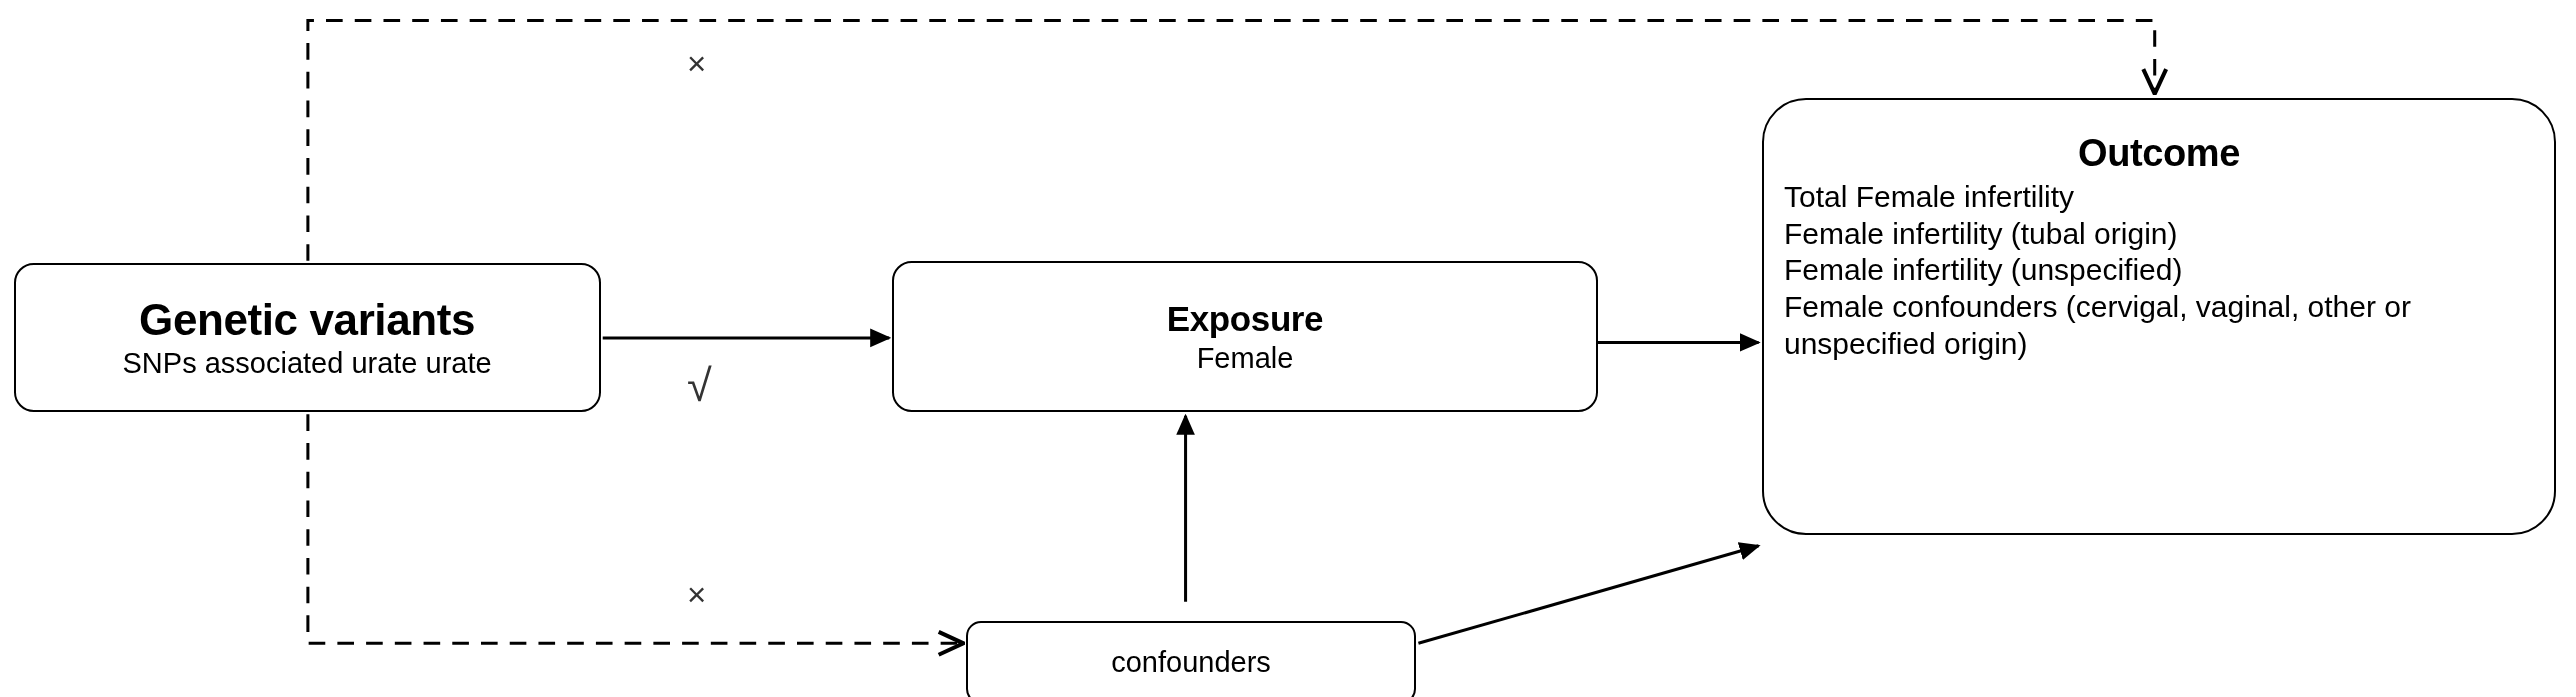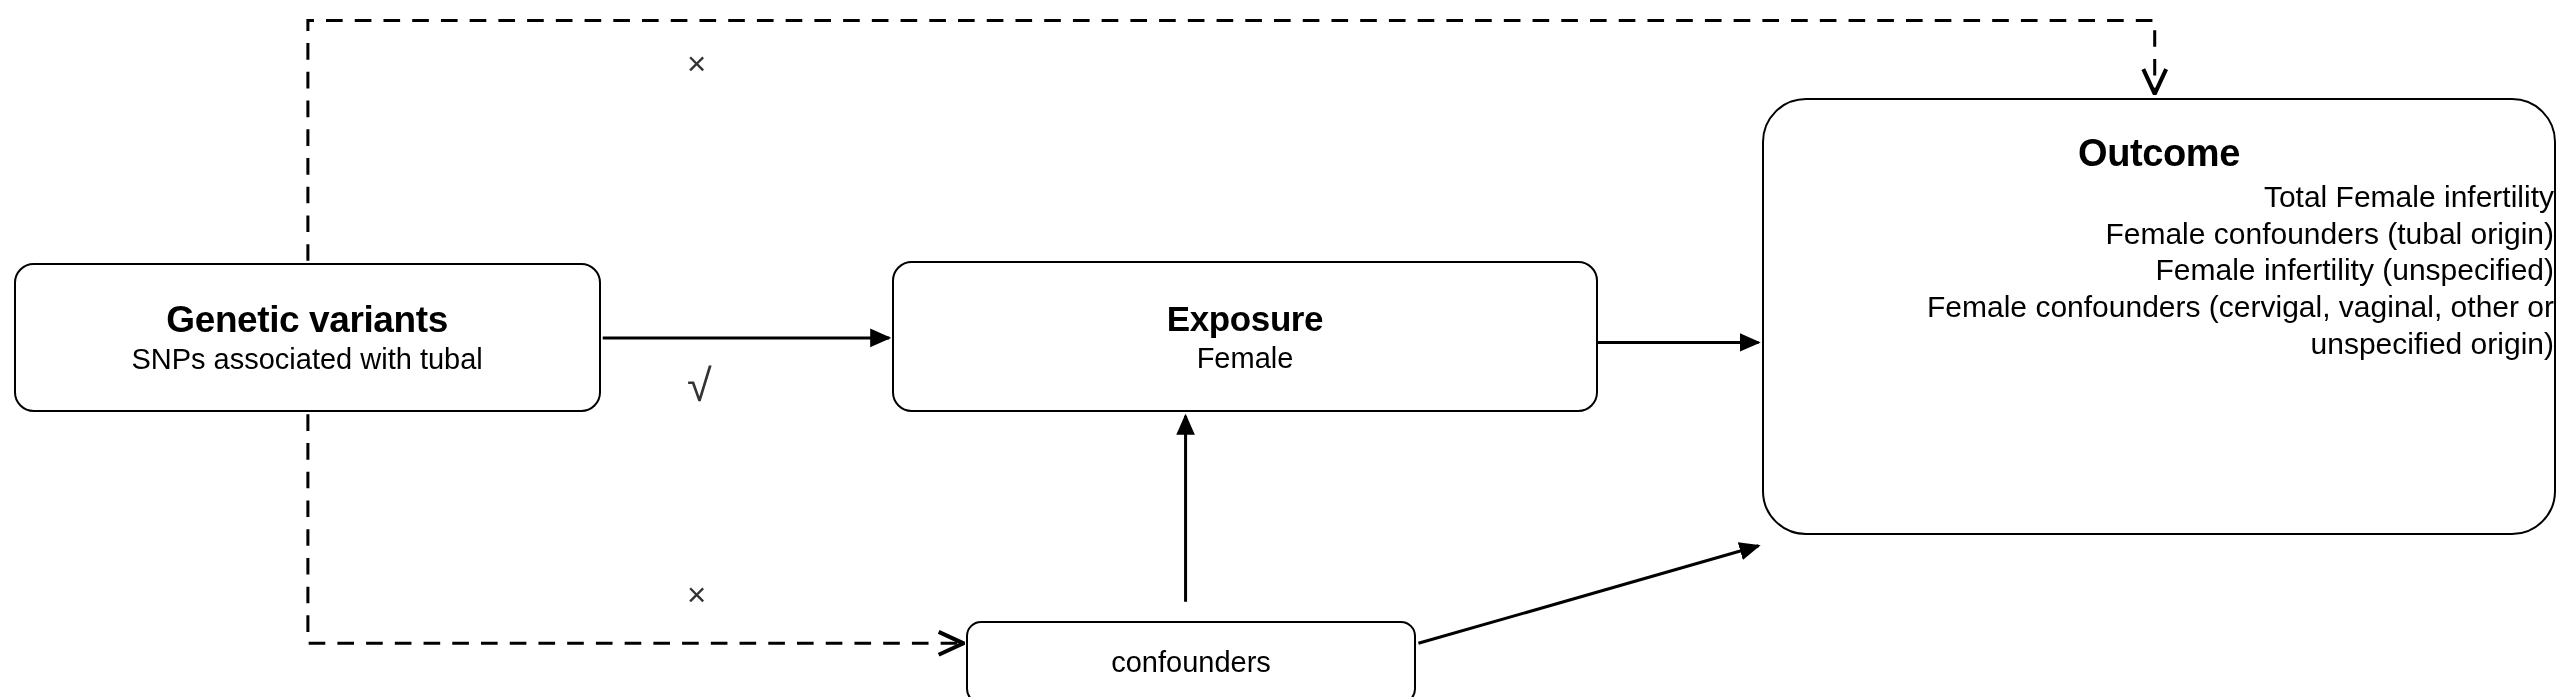--- a/index.html
+++ b/index.html
@@ -28,40 +28,40 @@
   }
   .node {
     position: absolute;
     box-sizing: border-box;
     border: 2.3px solid #000000;
     background: #ffffff;
     display: flex;
     flex-direction: column;
     align-items: center;
     justify-content: center;
-    text-align: right;
+    text-align: left;
     line-height: 1.06;
   }
   .node-title {
     font-weight: bold;
     letter-spacing: -0.4px;
   }
   .node-sub {
     font-weight: normal;
   }
 
   
   #node-genetic {
     left: 13.6px;
     top: 263px;
     width: 587px;
     height: 149px;
     border-radius: 19.7px;
   }
-  #node-genetic .node-title { font-size: 37px; margin-bottom: 4.5px; }
+  #node-genetic .node-title { font-size: 44px; margin-bottom: 4.5px; }
   #node-genetic .node-sub   { font-size: 29px; }
 
   
   #node-exposure {
     left: 892px;
     top: 261px;
     width: 706px;
     height: 151px;
     border-radius: 19.7px;
   }
@@ -128,33 +128,33 @@
 
     <line x1="1876" y1="851" x2="2326" y2="722" stroke="#000000" stroke-width="4" marker-end="url(#arrowSolid)"></line>
 
     <path d="M 407 345 L 407 27 L 2850 27 L 2850 122" fill="none" stroke="#000000" stroke-width="4" stroke-dasharray="22 16" marker-end="url(#arrowOpen)"></path>
 
     <path d="M 407 548 L 407 851 L 1272 851" fill="none" stroke="#000000" stroke-width="4" stroke-dasharray="22 16" marker-end="url(#arrowOpen)"></path>
   </svg>
 
   <div class="node" id="node-genetic">
     <div class="node-title">Genetic variants</div>
-    <div class="node-sub">SNPs associated  with tubal</div>
+    <div class="node-sub">SNPs associated  urate urate</div>
   </div>
 
   <div class="node" id="node-exposure">
     <div class="node-title">Exposure</div>
     <div class="node-sub">Female</div>
   </div>
 
   <div class="node" id="node-outcome">
     <div class="node-title">Outcome</div>
     <div class="outcome-list">
       <span class="outcome-line">Total  Female infertility</span>
-      <span class="outcome-line">Female confounders (tubal origin)</span>
+      <span class="outcome-line">Female infertility (tubal origin)</span>
       <span class="outcome-line">Female infertility  (unspecified)</span>
       <span class="outcome-line wrap">Female confounders (cervigal, vaginal, other or unspecified origin)</span>
     </div>
   </div>
 
   <div class="node" id="node-confounders">
     <div class="node-sub">confounders</div>
   </div>
 
   <span class="mark" id="mark-x-top">×</span>

